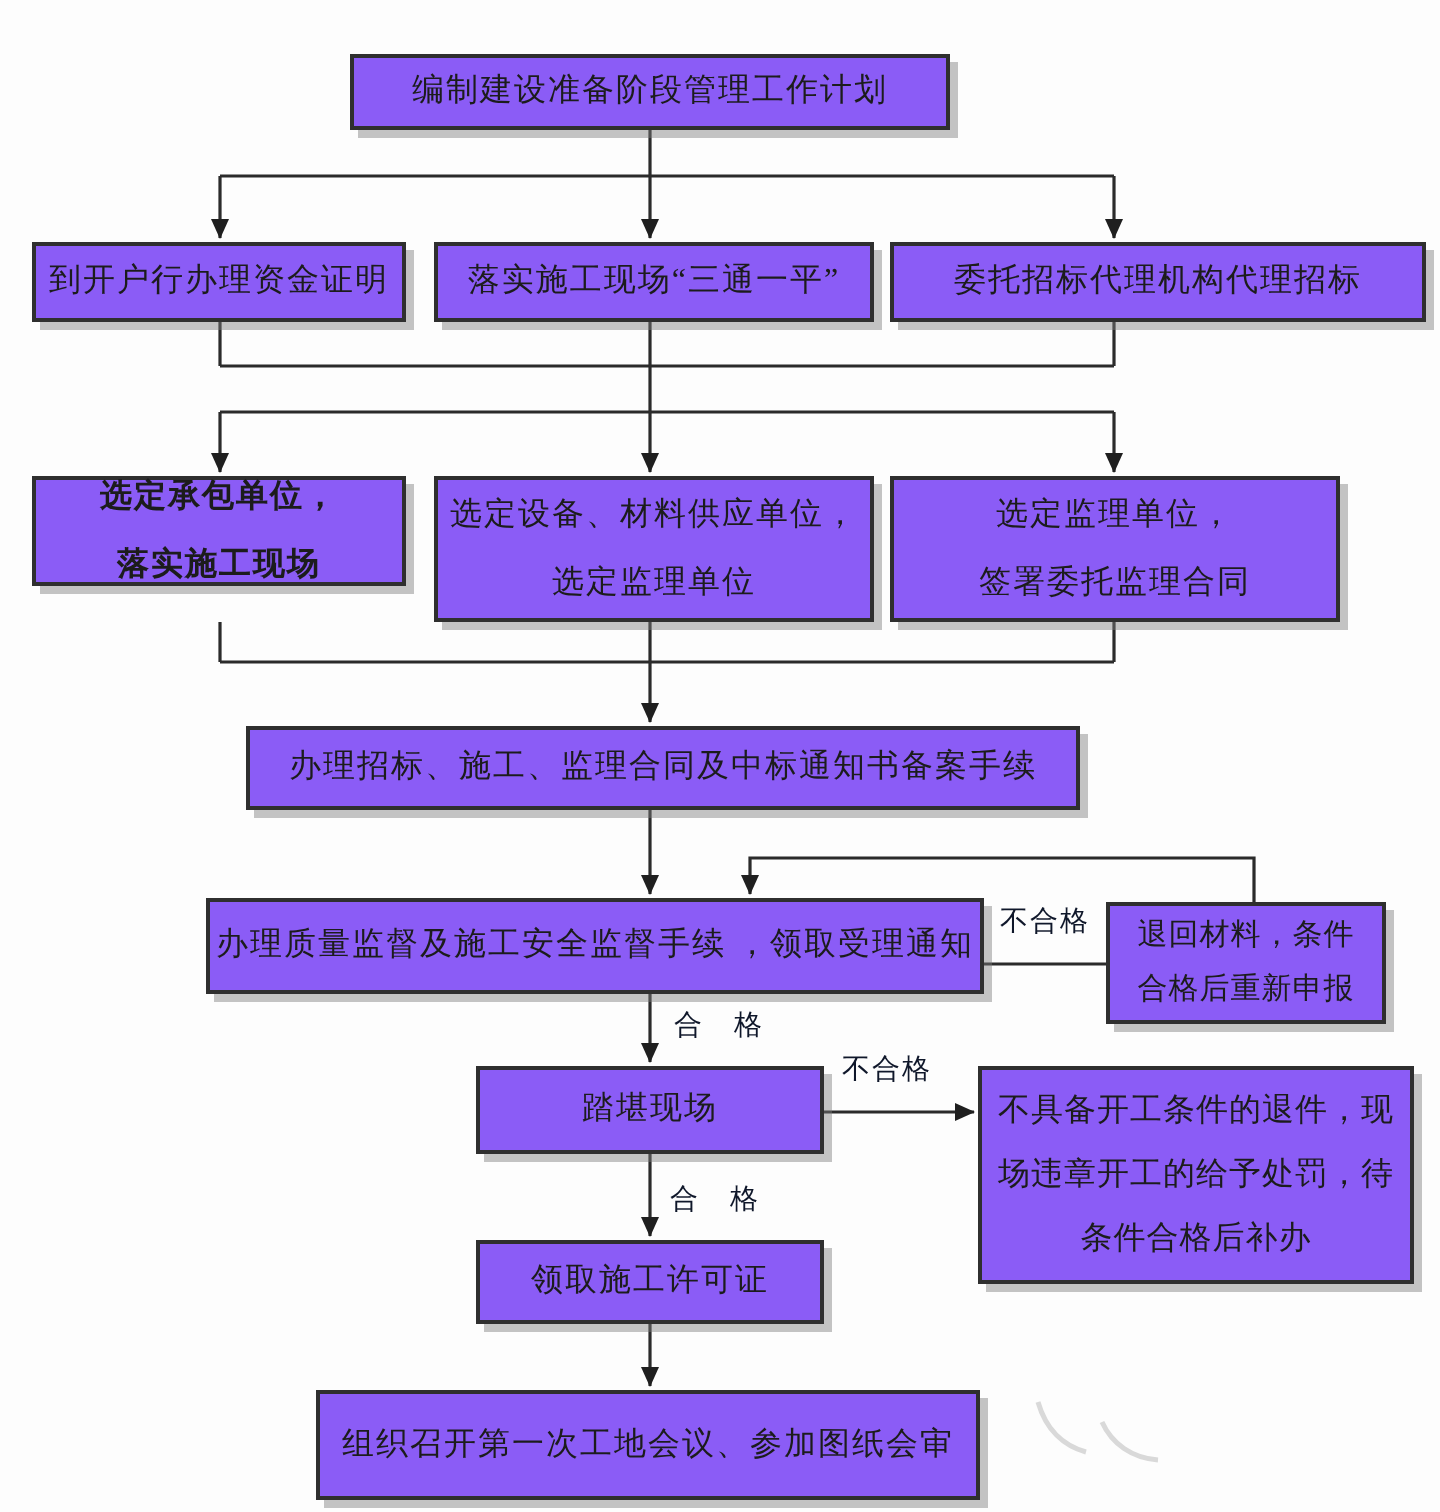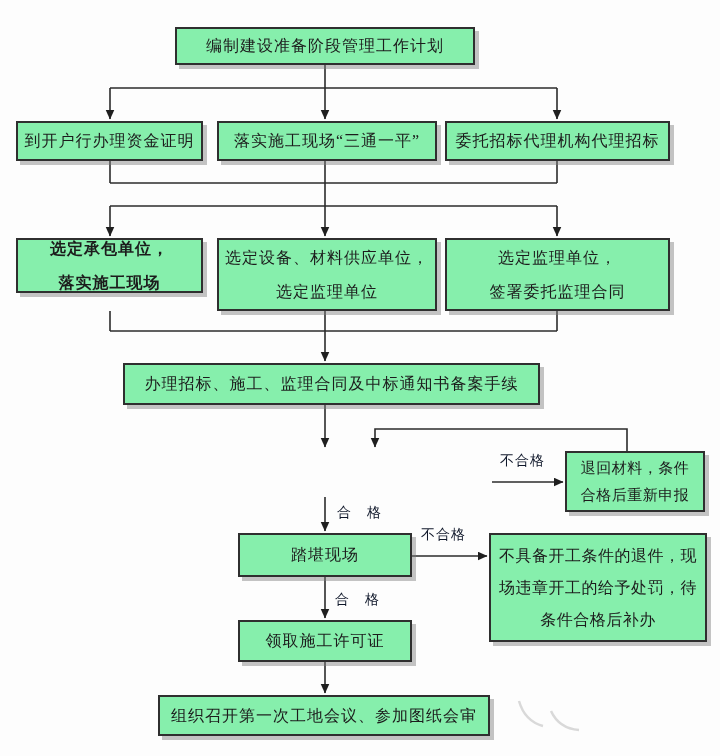--- a/index.html
+++ b/index.html
@@ -5,48 +5,48 @@
   html,body{margin:0;padding:0;}
   body{
     width:720px;height:756px;position:relative;overflow:hidden;
     background:#fdfdfd;
     font-family:"Liberation Serif","DejaVu Serif",serif;
   }
   #stage{position:absolute;inset:0;width:720px;height:756px;}
   svg.wires{position:absolute;left:0;top:0;z-index:1;}
   .node{
     position:absolute;z-index:2;box-sizing:border-box;
-    background:#86efac;border:2px solid #2f2f2f;
+    background:#8b5cf6;border:2px solid #2f2f2f;
     box-shadow:4px 4px 0 rgba(125,125,125,.45);
     display:flex;flex-direction:column;align-items:center;justify-content:center;
     text-align:center;color:#1c1c1c;font-size:16px;letter-spacing:1px;
   }
   .node .ln{line-height:20px;white-space:nowrap;}
   .gap-lg{row-gap:14px;}
   .gap-md{row-gap:12px;}
   .gap-sm{row-gap:7px;}
   .edge-label{
     position:absolute;z-index:3;color:#0f172a;font-size:14px;
     letter-spacing:1px;white-space:nowrap;
   }
   
   #n-plan        {left:175px;top:27px; width:300px;height:38px;}
   #n-fund        {left:16px; top:121px;width:187px;height:40px;justify-content:center;}
   #n-site        {left:217px;top:121px;width:220px;height:40px;}
-  #n-tender      {left:445px;top:121px;width:225px;height:40px;}
+  #n-tender      {left:445px;top:121px;width:268px;height:40px;}
   #n-contractor  {left:16px; top:238px;width:187px;height:55px;font-weight:bold;}
   #n-supplier    {left:217px;top:238px;width:220px;height:73px;}
   #n-supervisor  {left:445px;top:238px;width:225px;height:73px;text-align:right;}
   #n-filing      {left:123px;top:363px;width:417px;height:42px;}
   #n-quality     {left:103px;top:449px;width:389px;height:48px;}
-  #n-return      {left:565px;top:451px;width:140px;height:61px;font-size:15px;letter-spacing:.5px;}
+  #n-return      {left:553px;top:451px;width:140px;height:61px;font-size:15px;letter-spacing:.5px;}
   #n-survey      {left:238px;top:533px;width:174px;height:44px;}
   #n-penalty     {left:489px;top:533px;width:218px;height:109px;font-size:16px;letter-spacing:.5px;}
   #n-permit      {left:238px;top:620px;width:174px;height:42px;}
-  #n-meeting     {left:158px;top:695px;width:332px;height:41px;}
+  #n-meeting     {left:158px;top:695px;width:332px;height:55px;}
   #lb-fail-1     {left:500px;top:452px;}
   #lb-pass-1     {left:337px;top:504px;}
   #lb-fail-2     {left:421px;top:526px;}
   #lb-pass-2     {left:335px;top:591px;}
 </style>
 </head>
 <body>
 
 <div id="stage">
 
@@ -122,20 +122,23 @@
   </div>
   <div class="node gap-lg" id="n-supervisor">
     <div class="ln">选定监理单位，</div>
     <div class="ln">签署委托监理合同</div>
   </div>
 
   <div class="node" id="n-filing">
     <div class="ln">办理招标、施工、监理合同及中标通知书备案手续</div>
   </div>
 
+  <div class="node" id="n-quality">
+    <div class="ln">办理质量监督及施工安全监督手续 ，领取受理通知</div>
+  </div>
   <div class="node gap-sm" id="n-return">
     <div class="ln">退回材料，条件</div>
     <div class="ln">合格后重新申报</div>
   </div>
 
   <div class="node gap-md" id="n-penalty">
     <div class="ln">不具备开工条件的退件，现</div>
     <div class="ln">场违章开工的给予处罚，待</div>
     <div class="ln">条件合格后补办</div>
   </div>

